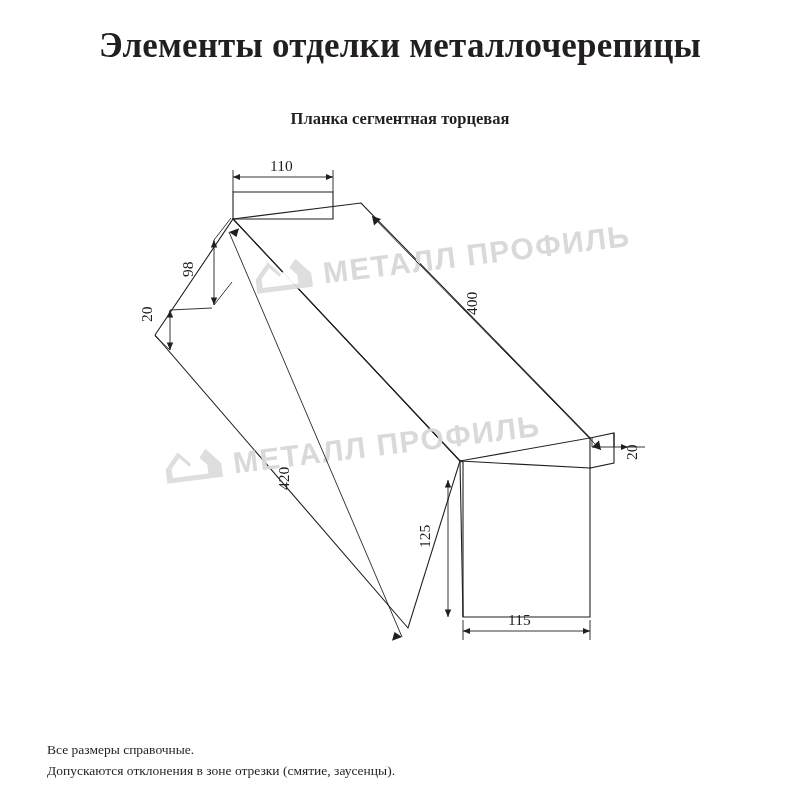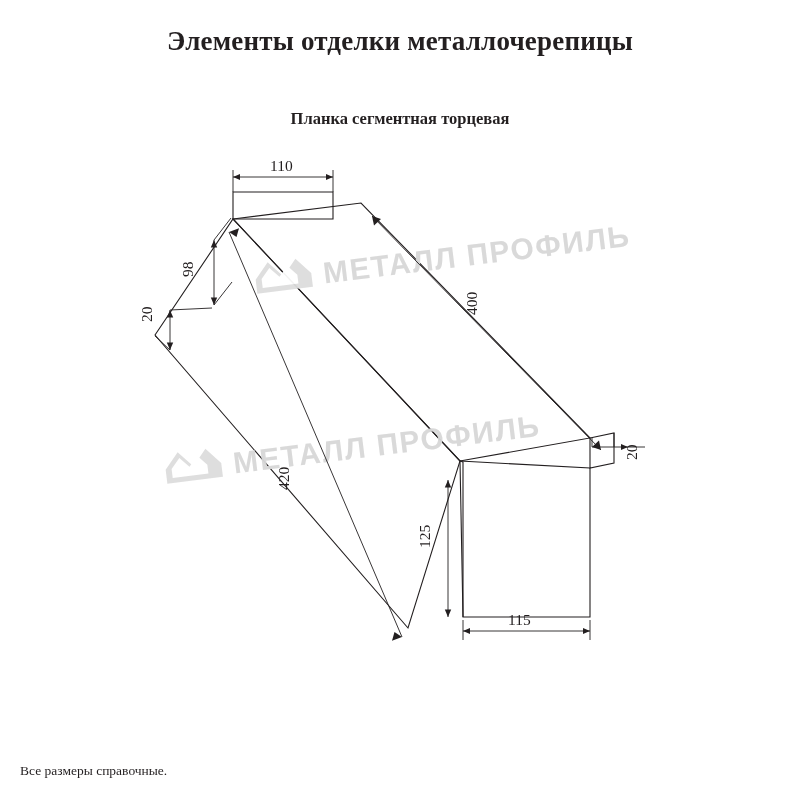--- a/index.html
+++ b/index.html
@@ -18,21 +18,21 @@
   .page {
     position: absolute;
     inset: 0;
   }
   .title {
     position: absolute;
     top: 26px;
     left: 0;
     width: 800px;
     text-align: center;
-    font-size: 27px;
+    font-size: 35px;
     font-family: "Liberation Serif", serif;
     font-weight: bold;
     color: #231f20;
     letter-spacing: 0.2px;
   }
   .subtitle {
     position: absolute;
     top: 108px;
     left: 0;
     width: 800px;
@@ -54,20 +54,21 @@
     position: absolute;
     left: 20px;
     bottom: 18px;
     font-size: 13.5px;
     font-family: "Liberation Serif", serif;
     line-height: 1.55;
     color: #231f20;
   }
   .footnotes div {
     white-space: nowrap;
+    margin-left: 27px;
   }
   svg { display: block; }
   .dimtext {
     font-family: "Liberation Serif", serif;
     font-size: 15.5px;
     fill: #231f20;
   }
   .wm {
     fill: #d8d8d8;
     font-family: "Liberation Sans", sans-serif;
@@ -173,15 +174,16 @@
         <text class="dimtext" x="637" y="310" transform="rotate(-90 637 310)">20</text>
         <text class="dimtext" x="430" y="398" transform="rotate(-90 430 398)">125</text>
         <text class="dimtext" x="508" y="475">115</text>
       </g>
 
     </svg>
   </div>
 
   <div class="footnotes">
     <div>Все размеры справочные.</div>
+    <div>Допускаются отклонения в зоне отрезки (смятие, заусенцы).</div>
   </div>
 
 </div>
 
 </body></html>

